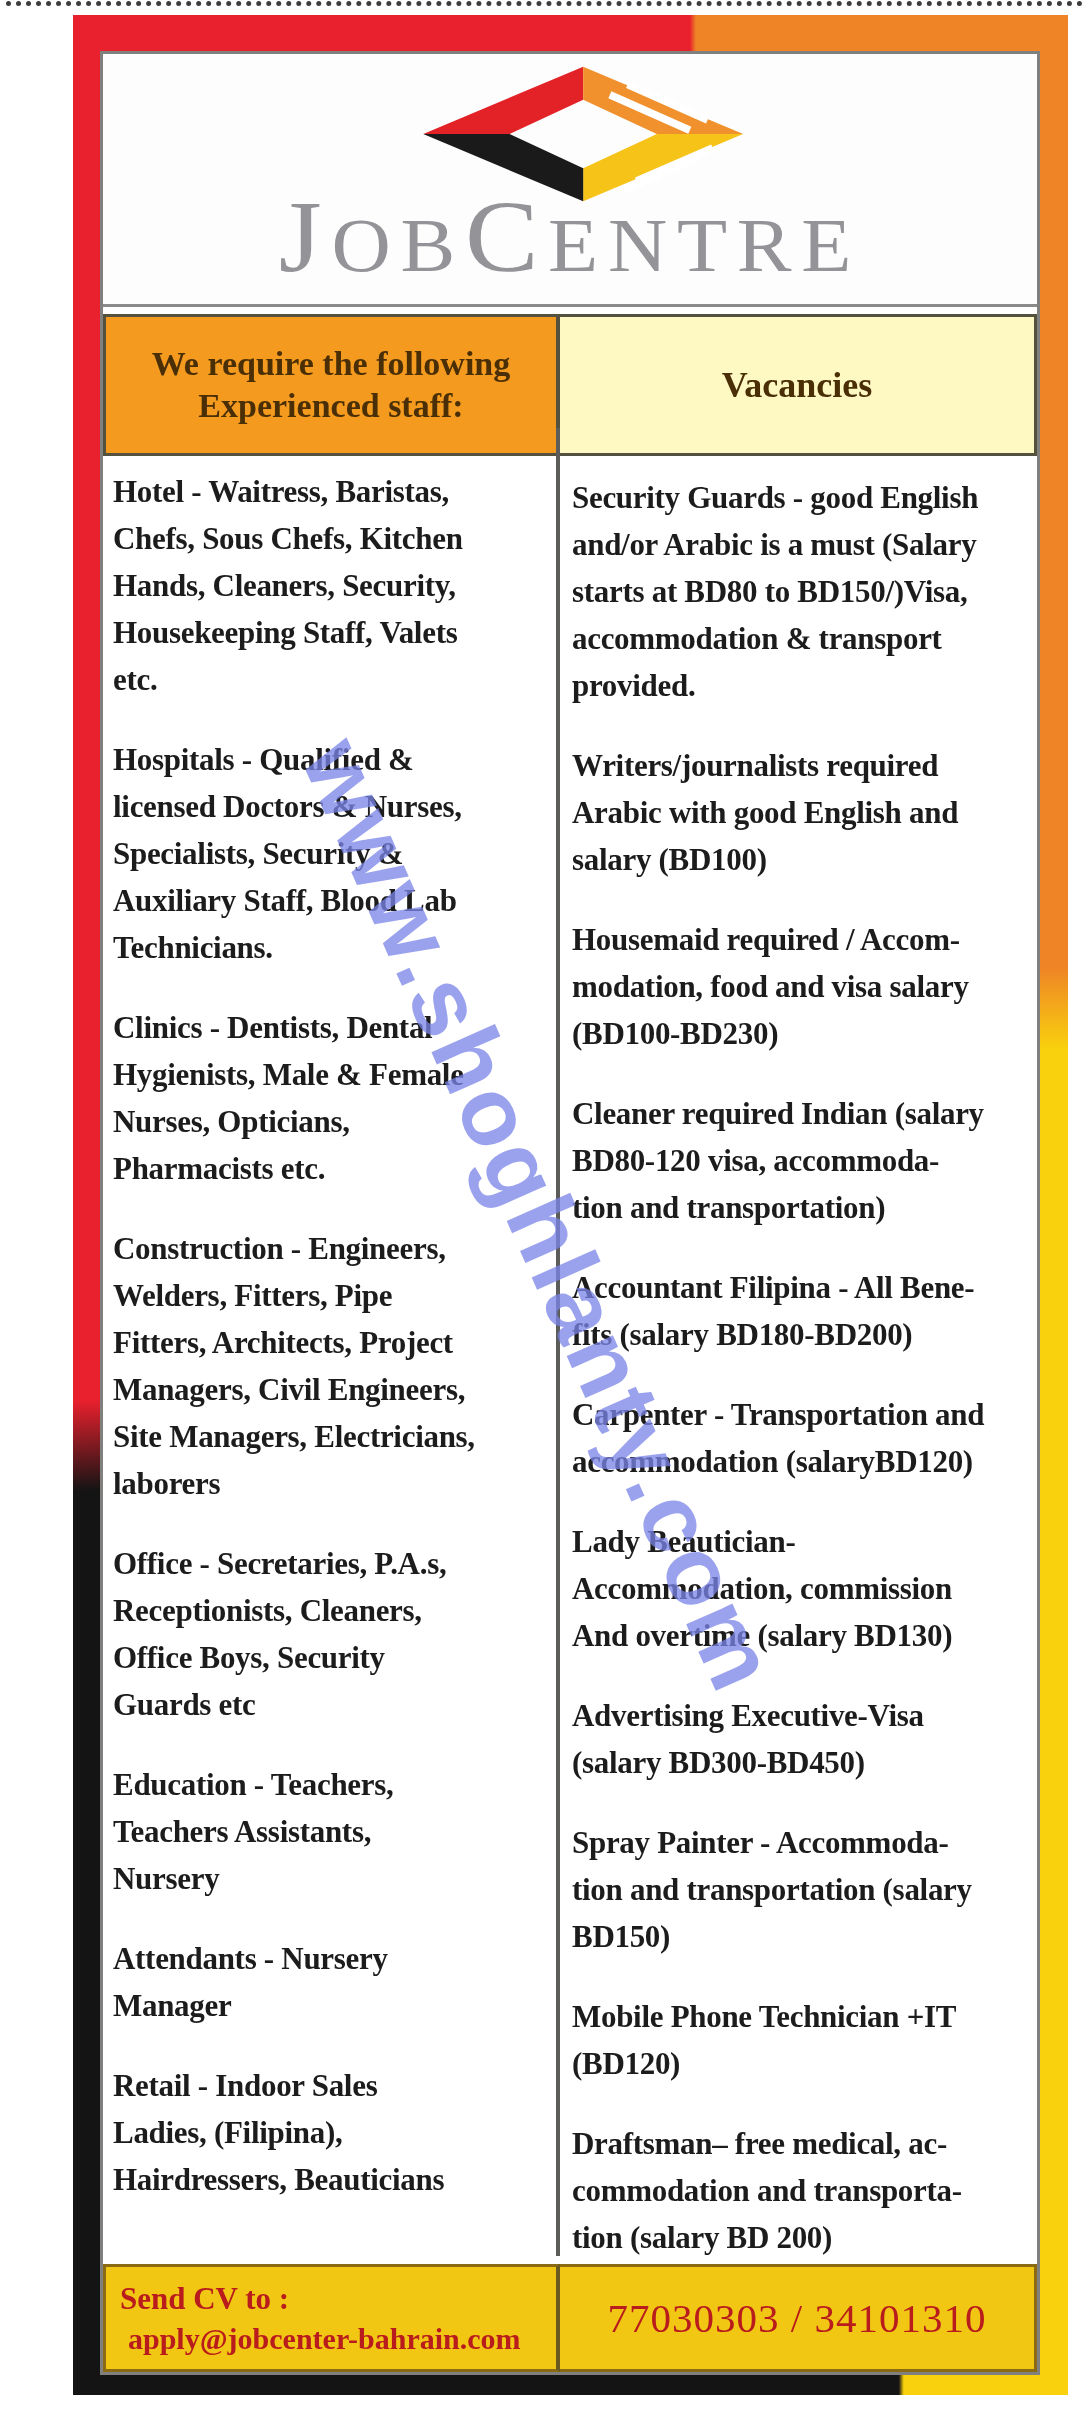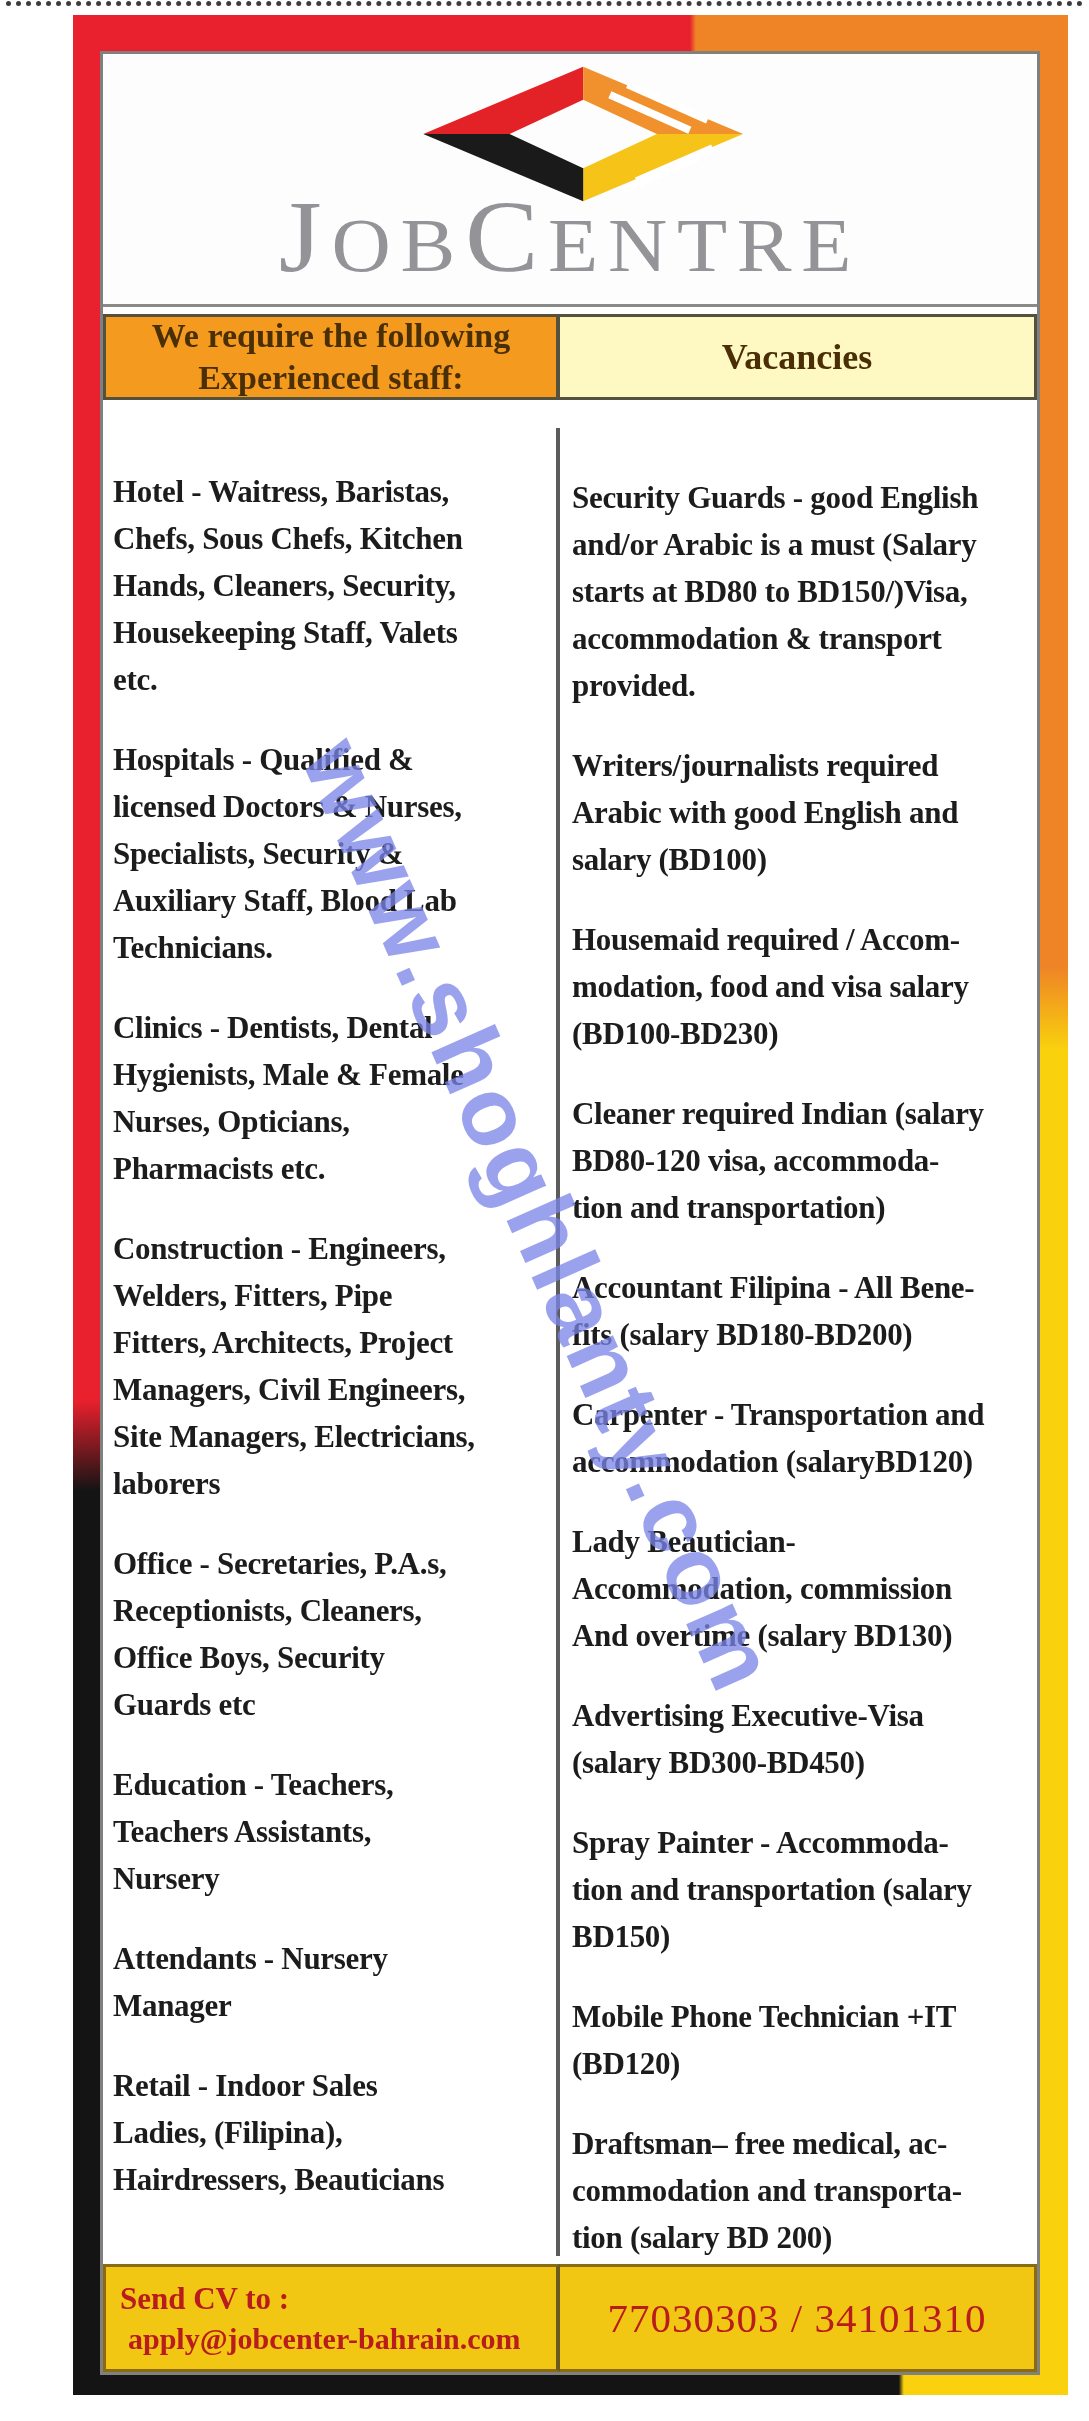--- a/index.html
+++ b/index.html
@@ -22,21 +22,21 @@
           background:#ffffff;border:3px solid #80807e;box-sizing:border-box;}
   
   .logo-box{position:absolute;top:0;left:0;right:0;height:250px;background:#fdfdfd;
           border-bottom:3px solid #8a8a88;padding-left:14px;}
   .logo-mark{position:absolute;left:50%;top:10px;transform:translateX(-46%);}
   .brand{position:absolute;left:50%;top:128px;transform:translateX(-50%) scaleX(1.08);
           white-space:nowrap;color:#949498;letter-spacing:9px;line-height:110px;}
   .brand .big{font-size:102px;}
   .brand .small{font-size:76px;}
   
-  .header-row{position:absolute;top:260px;left:0;right:0;height:86px;display:flex;}
+  .header-row{position:absolute;top:260px;left:0;right:0;height:142px;display:flex;}
   .hcell{box-sizing:border-box;display:flex;align-items:center;justify-content:center;
           text-align:center;color:#4a2f06;font-weight:bold;}
   .hcell.left{width:457px;background:#F49B1F;border:3px solid #55513f;
           border-right:4px solid #55513f;font-size:34px;line-height:42px;}
   .hcell.right{flex:1;background:#fef9c3;border:3px solid #55513f;border-left:0;
           font-size:36px;}
   
   .body-row{position:absolute;top:374px;bottom:116px;left:0;right:0;display:flex;}
   .col{box-sizing:border-box;color:#1c1c1c;font-weight:bold;font-size:31px;
           line-height:47px;letter-spacing:-0.3px;}

